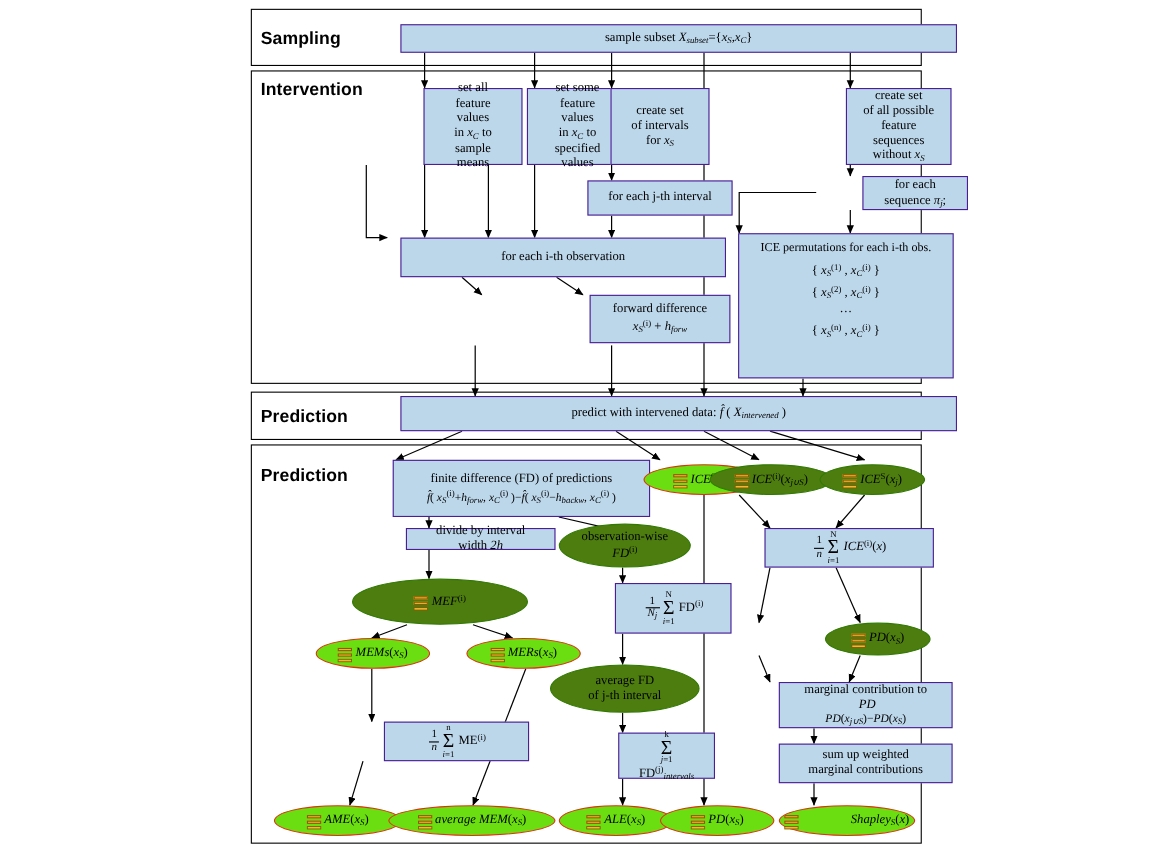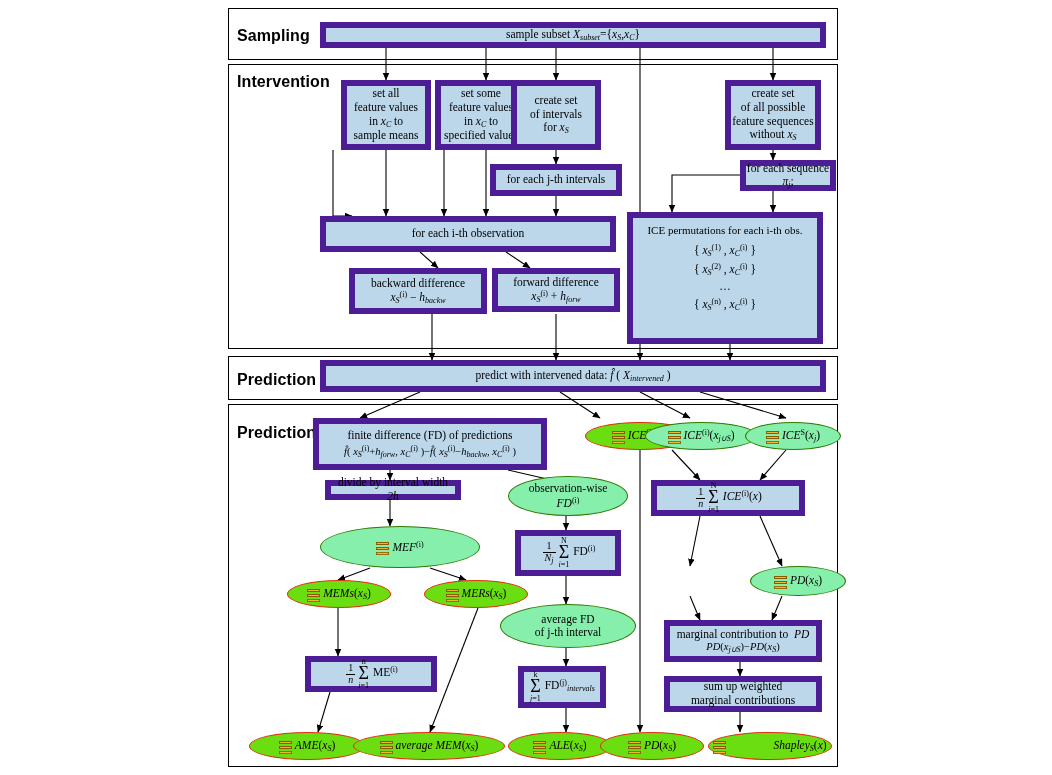--- a/index.html
+++ b/index.html
@@ -26,34 +26,35 @@
     font-size:16px;
     color:#000;
     letter-spacing:0.1px;
   }
 
   
   .box{
     position:absolute;
     box-sizing:border-box;
     background:#bcd6ea;
-    border:6px solid #4c1d95;
+    border:1px solid #4c1d95;
     display:flex;
     align-items:center;
     justify-content:center;
     text-align:center;
     font-size:11.5px;
     line-height:1.18;
     color:#000;
-    padding:2px 0;
+    padding:2px 13px;
+    margin-left:44px;
   }
   .ellipse{
     position:absolute;
     box-sizing:border-box;
-    background:#86efac;
+    background:#4d7c0f;
     border:1px solid #2f7a00;
     border-radius:50%;
     display:flex;
     align-items:center;
     justify-content:center;
     text-align:center;
     font-size:11.5px;
     line-height:1.15;
     color:#000;
     padding:2px 4px;
@@ -215,34 +216,31 @@
 
   <div class="box" style="left:511px;top:80px;width:90px;height:70px;">
     <span>create set<br>of intervals<br>for <i class="m">x</i><span class="sub">S</span></span>
   </div>
 
   <div class="box" style="left:725px;top:80px;width:96px;height:70px;">
     <span>create set<br>of all possible<br>feature sequences<br>without <i class="m">x</i><span class="sub">S</span></span>
   </div>
 
   <div class="box" style="left:490px;top:164px;width:132px;height:32px;">
-    <span>for each j-th intervals</span>
+    <span>for each j-th interval</span>
   </div>
 
   <div class="box" style="left:740px;top:160px;width:96px;height:31px;">
     <span>for each sequence <i class="m">π</i><span class="sub">j</span>;</span>
   </div>
 
   <div class="box" style="left:320px;top:216px;width:296px;height:36px;">
     <span>for each i-th observation</span>
   </div>
 
-  <div class="box" style="left:349px;top:268px;width:138px;height:46px;">
-    <span>backward difference<br><i class="m">x</i><span class="sub">S</span><span class="sup">(i)</span> − <i class="m">h</i><span class="sub">backw</span></span>
-  </div>
 
   <div class="box" style="left:492px;top:268px;width:128px;height:44px;">
     <span>forward difference<br><i class="m">x</i><span class="sub">S</span><span class="sup">(i)</span> + <i class="m">h</i><span class="sub">forw</span></span>
   </div>
 
   <div class="box" style="left:627px;top:212px;width:196px;height:132px;flex-direction:column;justify-content:flex-start;padding-top:6px;">
     <span style="font-size:11px;">ICE permutations for each i-th obs.</span>
     <span style="margin-top:6px;">{ <i class="m">x</i><span class="sub">S</span><span class="sup">(1)</span> , <i class="m">x</i><span class="sub">C</span><span class="sup">(i)</span> }</span>
     <span style="margin-top:4px;">{ <i class="m">x</i><span class="sub">S</span><span class="sup">(2)</span> , <i class="m">x</i><span class="sub">C</span><span class="sup">(i)</span> }</span>
     <span style="margin-top:2px;">…</span>

